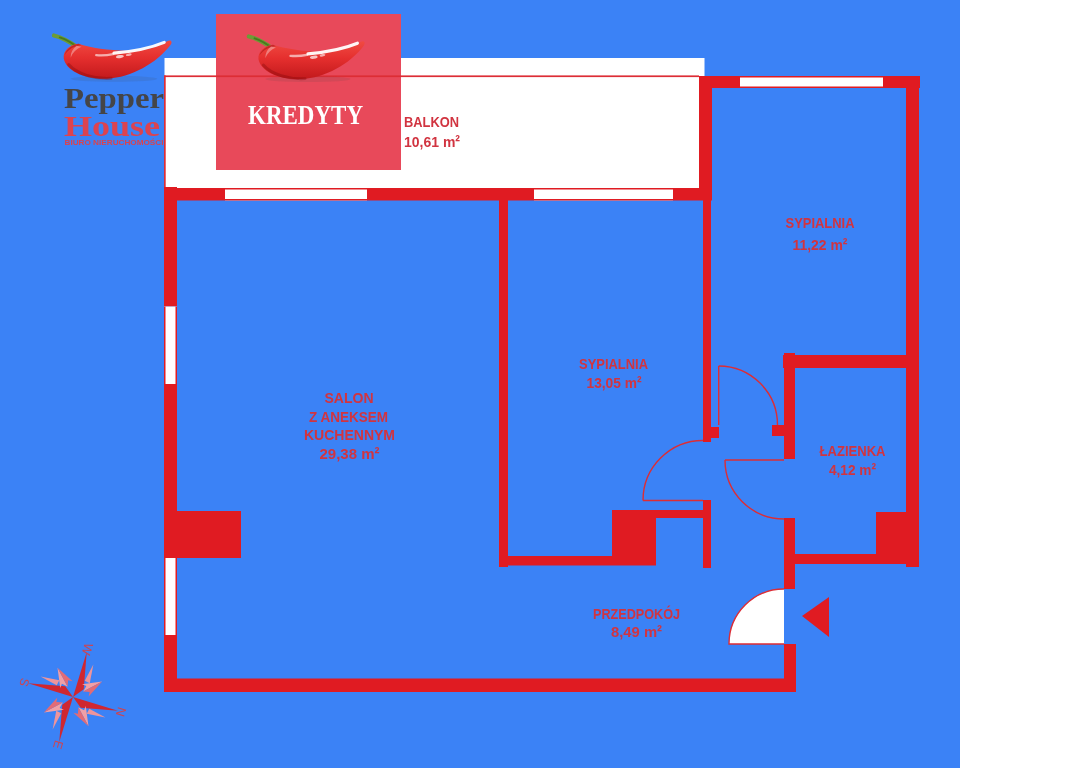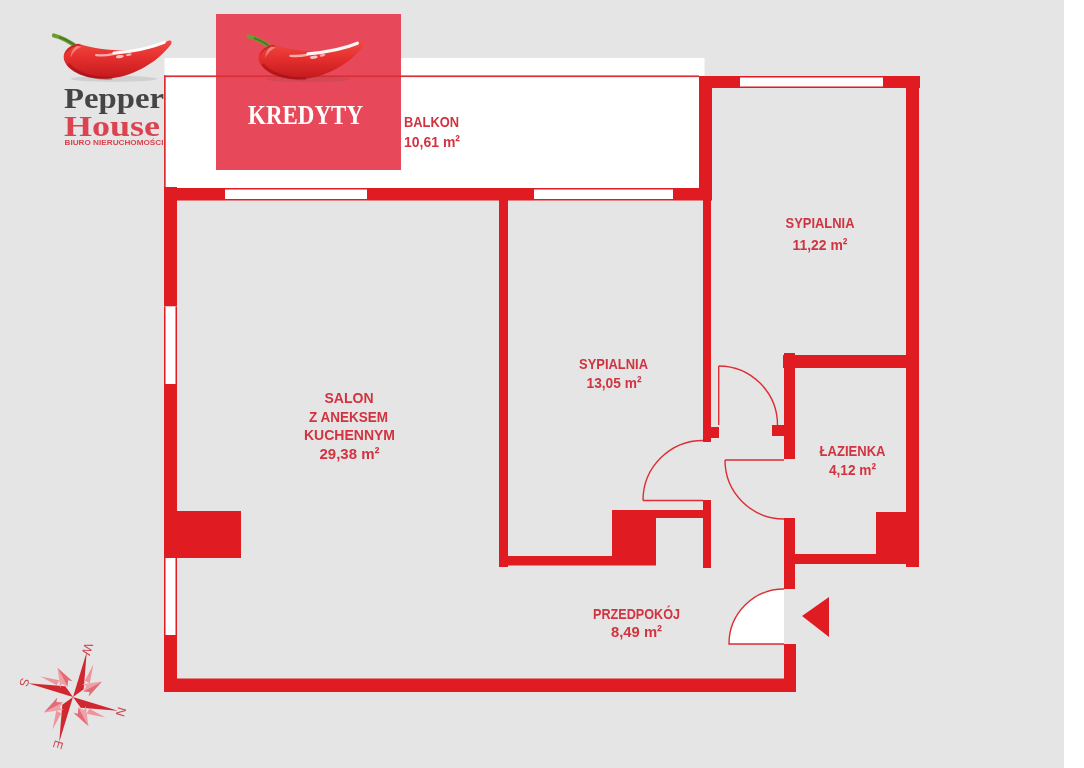--- a/index.html
+++ b/index.html
@@ -1,16 +1,16 @@
 <!DOCTYPE html>
 <html><head>
 <meta charset="utf-8">
 <style>
   html,body{margin:0;padding:0;background:#fff;}
-  #page{position:relative;width:1064px;height:768px;overflow:hidden;background:#e5e5e5;font-family:"Liberation Sans",sans-serif;}
+  #page{position:relative;width:960px;height:768px;overflow:hidden;background:#3b82f6;font-family:"Liberation Sans",sans-serif;}
   #plan{position:absolute;left:0;top:0;}
   .lb{font-family:"Liberation Sans",sans-serif;font-weight:bold;fill:#d13440;}
 </style>
 </head>
 <body>
 <div id="page">
 <svg id="plan" width="1084" height="768" viewBox="0 0 1084 768">
   <defs>
     <linearGradient id="pepgrad" x1="0" y1="0" x2="0" y2="1">
       <stop offset="0" stop-color="#f04a42"></stop>

